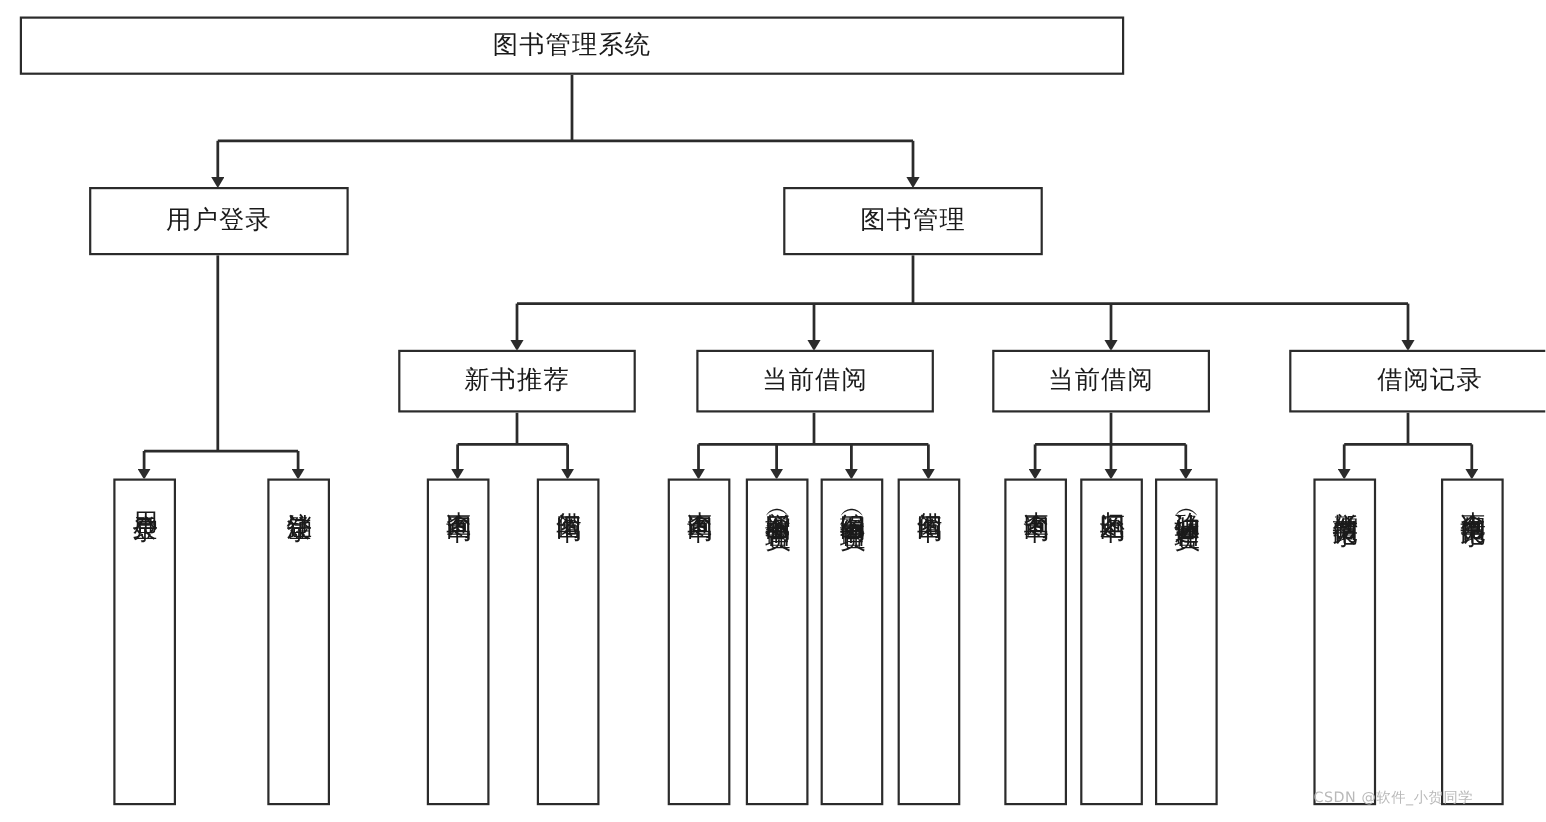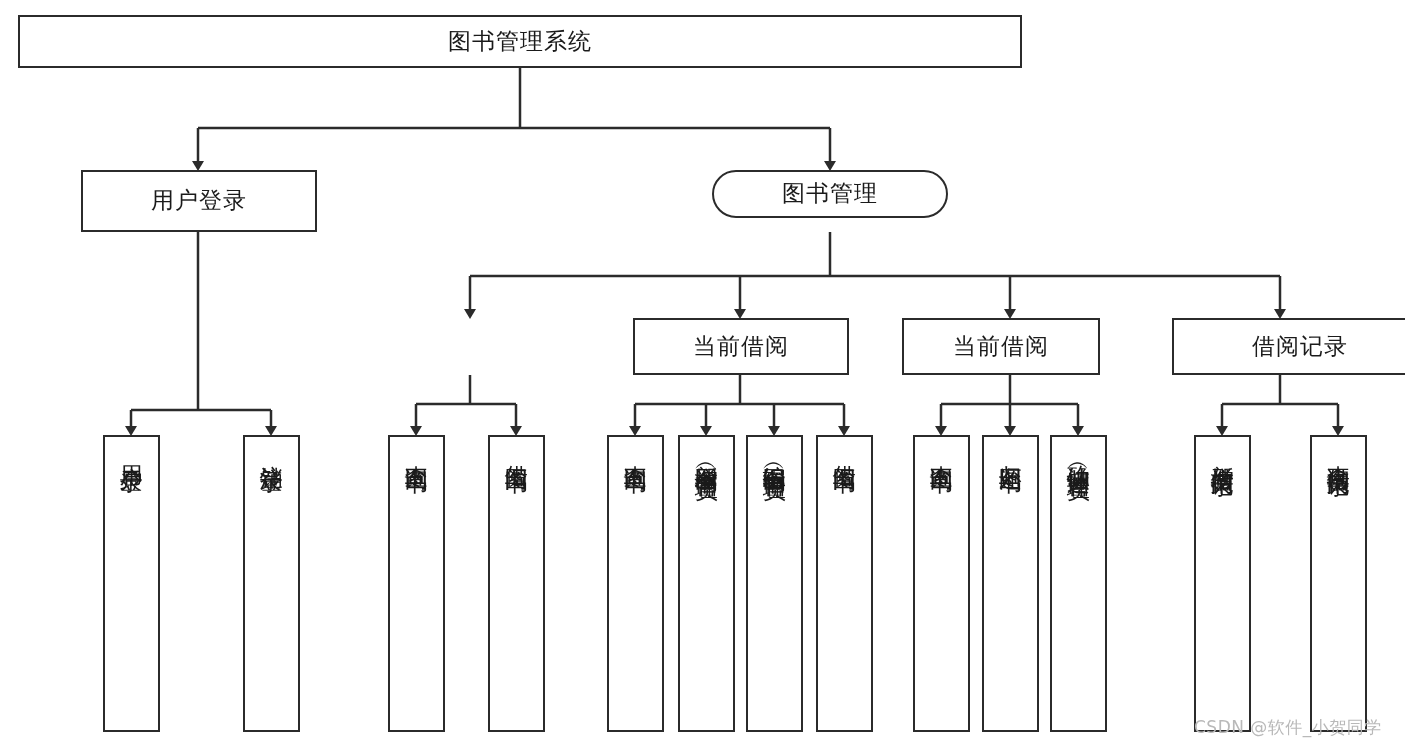--- a/index.html
+++ b/index.html
@@ -49,21 +49,21 @@
     writing-mode: vertical-rl;
     text-orientation: upright;
     font-size: 23px;
     line-height: 1.32;
     letter-spacing: 2px;
     white-space: nowrap;
     color: #1a1a1a;
   }
   .watermark {
     position: absolute;
-    font-size: 17px;
+    font-size: 13px;
     color: #b9b9b9;
     letter-spacing: 0.5px;
     white-space: nowrap;
     user-select: none;
   }
 </style>
 </head>
 <body>
 
 <div id="canvas">
@@ -120,24 +120,27 @@
     </g>
   </svg>
 
   <div class="node horiz" style="left:18px; top:15px; width:1004px; height:53px;text-align:right;">
     <span>图书管理系统</span>
   </div>
 
   <div class="node horiz" style="left:81px; top:170px; width:236px; height:62px;">
     <span>用户登录</span>
   </div>
-  <div class="node horiz" style="left:712px; top:170px; width:236px; height:48px;border-radius:24px;">
+  <div class="node horiz" style="left:712px; top:170px; width:236px; height:62px;">
     <span>图书管理</span>
   </div>
 
+  <div class="node horiz" style="left:362px; top:318px; width:216px; height:57px;">
+    <span>新书推荐</span>
+  </div>
   <div class="node horiz" style="left:633px; top:318px; width:216px; height:57px;">
     <span>当前借阅</span>
   </div>
   <div class="node horiz" style="left:902px; top:318px; width:198px; height:57px;">
     <span>当前借阅</span>
   </div>
   <div class="node horiz" style="left:1172px; top:318px; width:256px; height:57px;">
     <span>借阅记录</span>
   </div>
 

